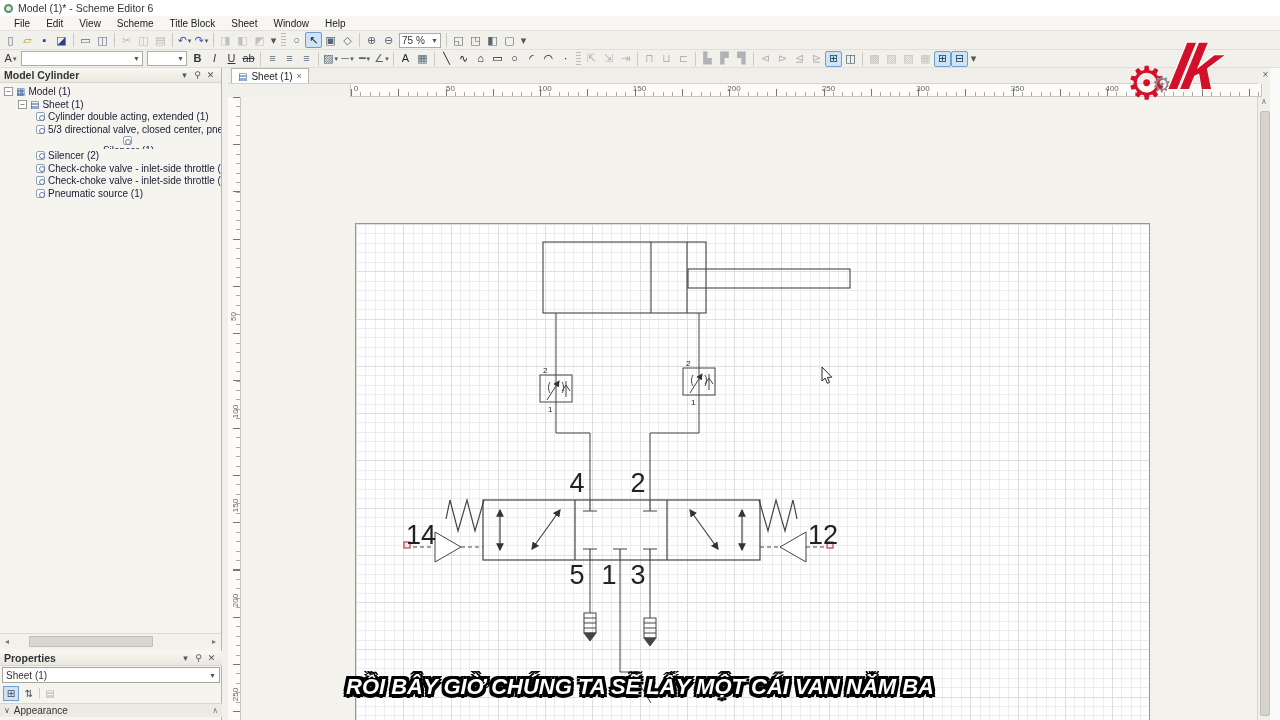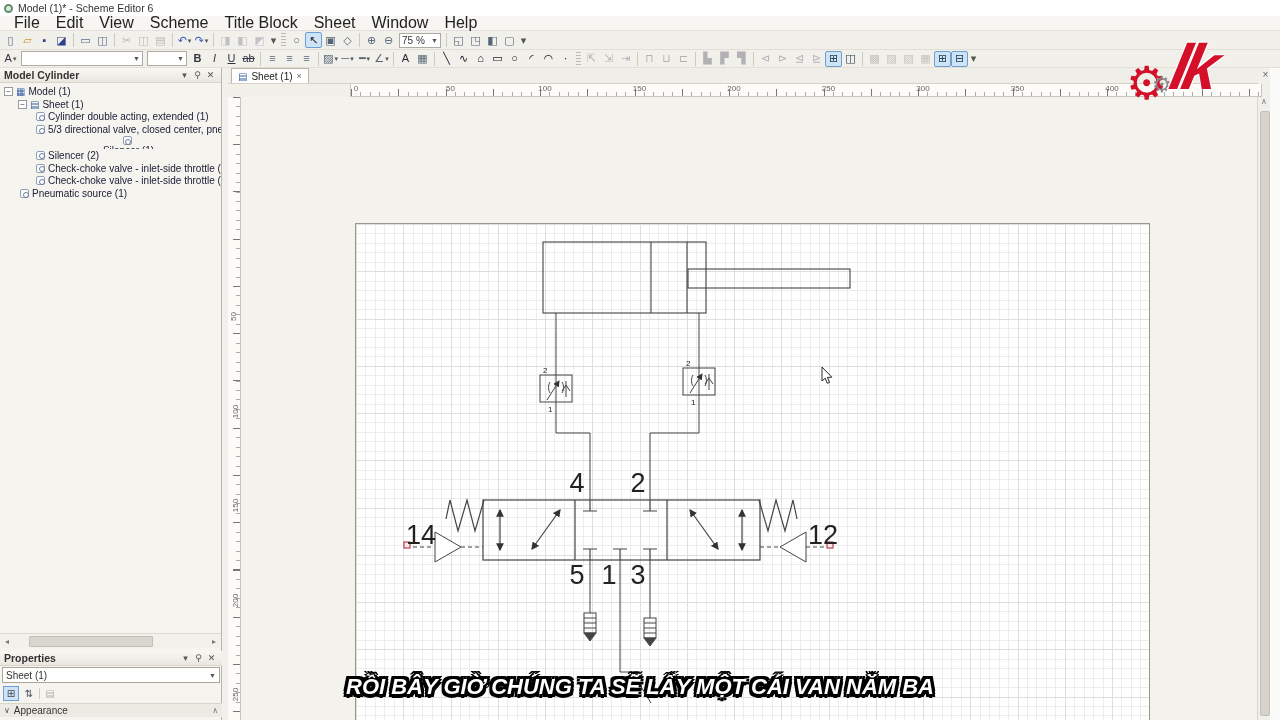--- a/index.html
+++ b/index.html
@@ -7,21 +7,21 @@
   body { font-family:"Liberation Sans","DejaVu Sans",sans-serif; font-size:11px; color:#222;
          background:#f2f0ea; position:relative; }
 
   
   .titlebar { position:absolute; left:0; top:0; width:1280px; height:16px; background:#ffffff;
               display:flex; align-items:center; padding-left:4px; gap:5px; }
   .titlebar .appico { width:9px; height:9px; border-radius:50%; border:2px solid #5c8f6a; background:#dfe8e0; }
   .titlebar .ttl { font-size:10.5px; color:#333; }
   .menubar { position:absolute; left:0; top:16px; width:1280px; height:15px; background:#f7f6f2;
              display:flex; align-items:center; padding-left:6px; border-bottom:1px solid #e3e1d9; }
-  .menubar .mi { padding:0 8px; font-size:16px; color:#222; cursor:default;text-align:center; }
+  .menubar .mi { padding:0 8px; font-size:10px; color:#222; cursor:default;text-align:center; }
 
   
   .tbar { position:absolute; left:0; width:1280px; background:#f2f0ea; display:flex; align-items:center;
           padding-left:2px; border-bottom:1px solid #e0ded6; }
   #tb1 { top:31px; height:19px; }
   #tb2 { top:50px; height:18px; }
   .tbtn { width:17px; height:16px; display:flex; align-items:center; justify-content:center;
           border:1px solid transparent; border-radius:2px; font-size:11px; line-height:1; cursor:default; position:relative; }
   .tbtn.active { background:#cfe3f7; border-color:#6f9fd0; }
   .tbtn.disabled { opacity:.45; }
@@ -442,21 +442,21 @@
         <span>Silencer (2)</span>
       </div>
       <div class="trow" style="padding-left: 36px;">
         <span class="cico"></span>
         <span>Check-choke valve - inlet-side throttle (1)</span>
       </div>
       <div class="trow" style="padding-left: 36px;">
         <span class="cico"></span>
         <span>Check-choke valve - inlet-side throttle (2)</span>
       </div>
-      <div class="trow" style="padding-left: 20px;">
+      <div class="trow" style="padding-left: 36px;">
         <span class="cico"></span>
         <span>Pneumatic source (1)</span>
       </div>
     </div>
   <div class="hscroll">
     <span class="arr">◂</span>
     <span class="track">
         <span class="thumb"></span>
       </span>
     <span class="arr">▸</span>

